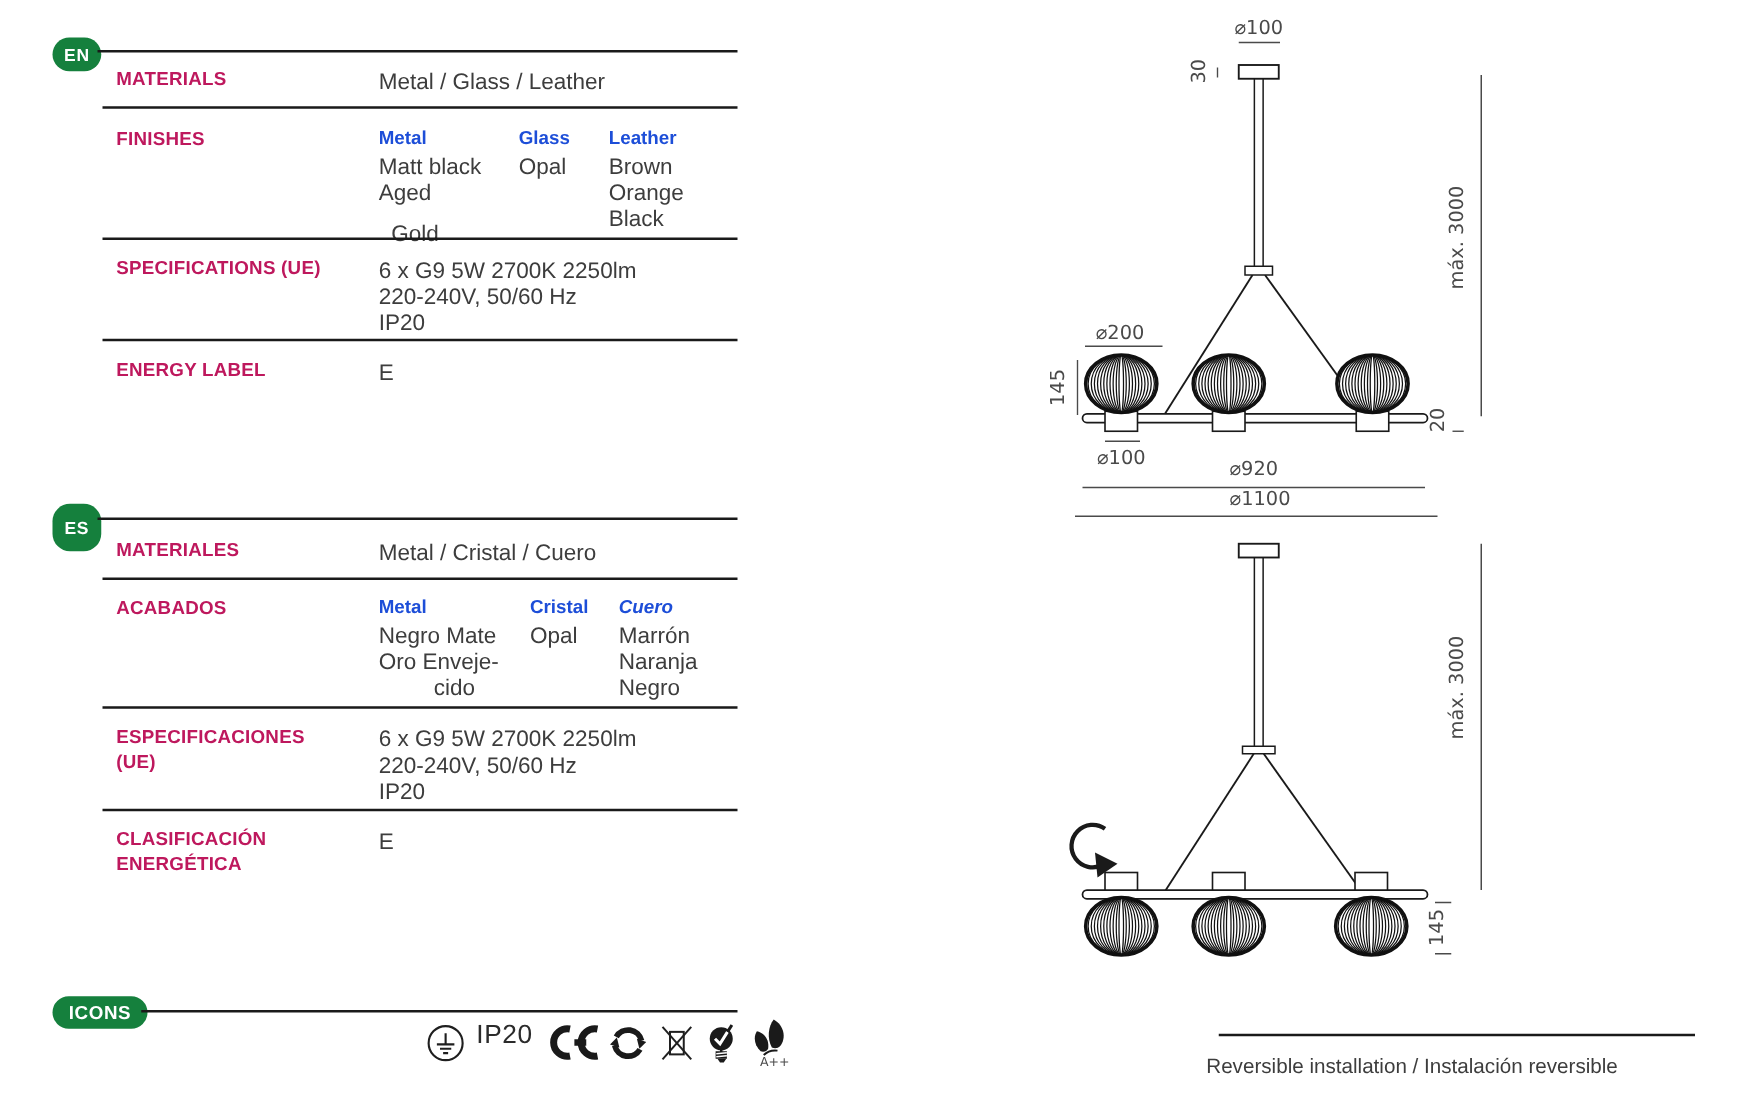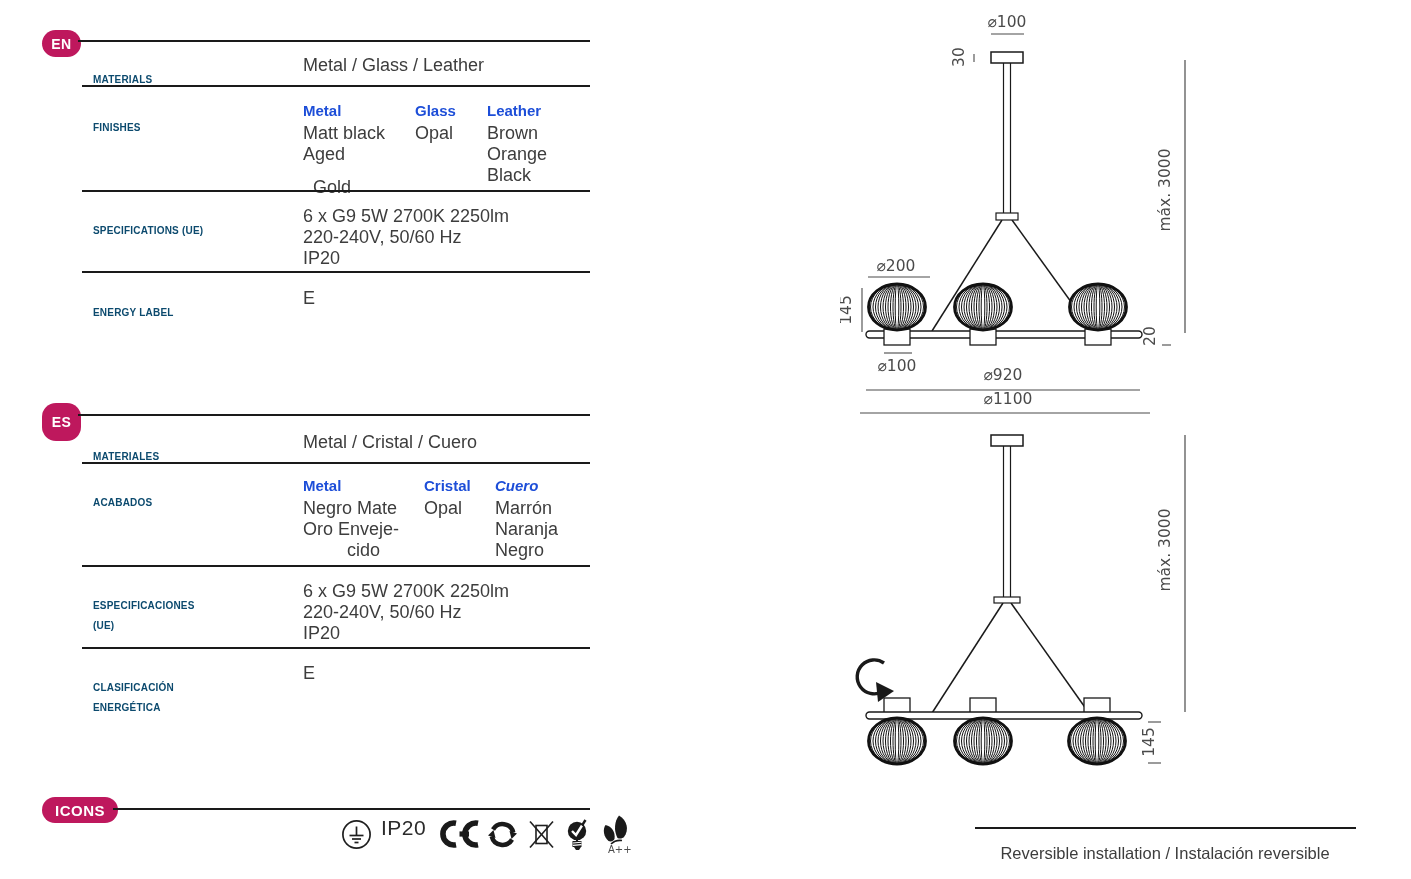--- a/index.html
+++ b/index.html
@@ -2,29 +2,29 @@
 <html><head>
 <meta charset="utf-8">
 <style>
   html,body{margin:0;padding:0;background:#ffffff;}
   #canvas{
     position:relative;width:1411px;height:879px;background:#ffffff;overflow:hidden;
     font-family:"Liberation Sans","DejaVu Sans",sans-serif;color:#231f20;
   }
   .abs{position:absolute;}
   .badge{
-    position:absolute;background:#be185d;color:#ffffff;border-radius:14px;
+    position:absolute;background:#15803d;color:#ffffff;border-radius:14px;
     display:flex;align-items:center;justify-content:center;
     font-weight:700;font-size:14px;letter-spacing:.5px;
   }
   .rule{position:absolute;background:#1a1a1a;height:2px;}
-  .lbl{position:absolute;font-weight:700;font-size:10px;color:#0c4a6e;letter-spacing:.2px;white-space:nowrap;margin-top:19px;}
+  .lbl{position:absolute;font-weight:700;font-size:15px;color:#be185d;letter-spacing:.2px;white-space:nowrap;}
   .val{position:absolute;font-size:18px;color:#3d3d3d;white-space:nowrap;}
   .colhead{position:absolute;font-weight:700;font-size:15px;color:#1d4ed8;white-space:nowrap;}
-  .caption{position:absolute;font-size:16.5px;color:#3d3d3d;text-align:center;white-space:nowrap;}
+  .caption{position:absolute;font-size:16.5px;color:#3d3d3d;text-align:left;white-space:nowrap;}
   svg text{font-family:"DejaVu Sans","Liberation Sans",sans-serif;fill:#4a4a4a;}
   .dimtxt{font-size:15.5px;}
   .ip-label{position:relative;top:-6px;font-size:21px;color:#2b2b2b;letter-spacing:.5px;}
   .icons-row{position:absolute;left:341px;top:812px;display:flex;align-items:center;gap:9px;height:44px;}
 </style>
 </head>
 <body>
 
 <div id="canvas">
 

